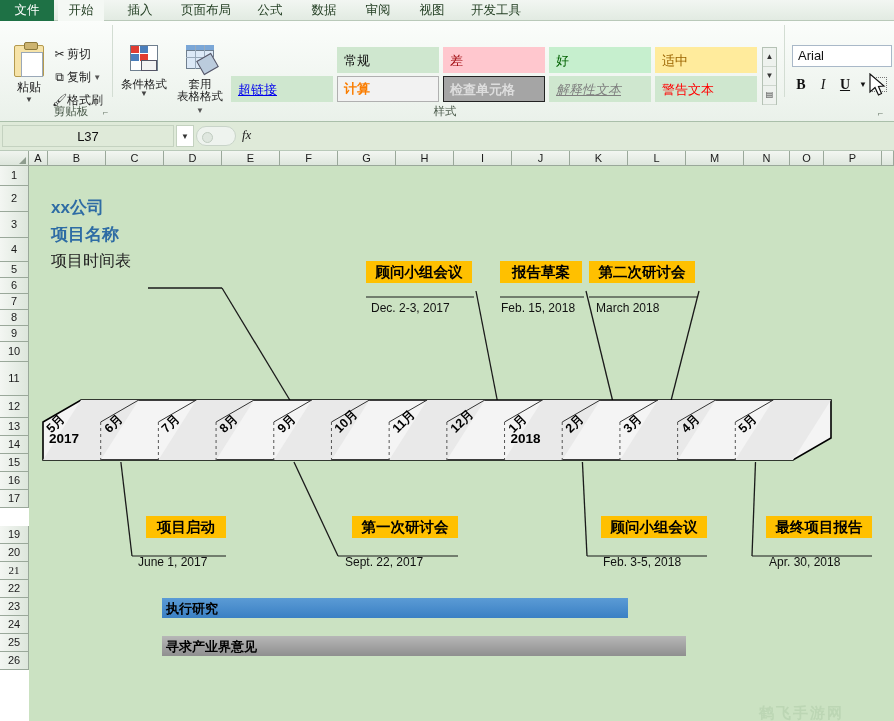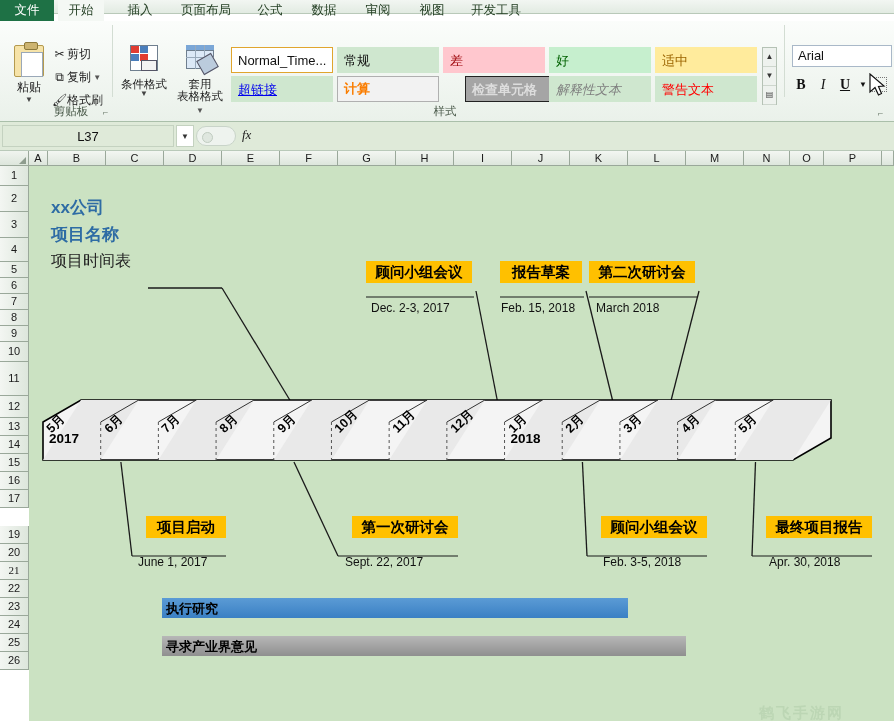--- a/index.html
+++ b/index.html
@@ -6,21 +6,21 @@
   html, body {
     width: 894px; height: 721px;
     font-family: "Liberation Sans", "DejaVu Sans", sans-serif;
     overflow: hidden;
     background: #fff;
   }
   #app { position: relative; width: 894px; height: 721px; }
 
   
   .ribbon-tabs {
-    position: absolute; top: 0; left: 0; width: 894px; height: 14px;
+    position: absolute; top: 0; left: 0; width: 894px; height: 21px;
     background: linear-gradient(#f2f6f2, #e2ebe2);
     border-bottom: 1px solid #b9c9b9;
   }
   .tab {
     position: absolute; top: 0; height: 21px; line-height: 21px;
     font-size: 12.5px; color: #1f3b1f; padding: 0 6px; text-align: center;
     white-space: nowrap;
   }
   .tab.file {
     background: #1e7145; color: #fff; font-weight: normal;
@@ -274,29 +274,28 @@
     <div class="fbtn" style="left:792px; top:54px; font-weight:bold; font-family:'Liberation Serif',serif;">B</div>
     <div class="fbtn" style="left:814px; top:54px; font-style:italic; font-family:'Liberation Serif',serif;">I</div>
     <div class="fbtn" style="left:836px; top:54px; text-decoration:underline; font-weight:bold; font-family:'Liberation Serif',serif;">U</div>
     <div class="fbtn" style="left:854px; top:54px; font-size:8px;">▼</div>
     <div style="position:absolute;left:872px;top:56px;width:15px;height:15px;border:1px dotted #777;"></div>
     <div style="position:absolute;left:878px;bottom:3px;font-size:9px;color:#6b7a6b;">⌐</div>
 
     <svg style="position:absolute; left:869px; top:52px; width:18px; height:26px; pointer-events:none;" viewBox="0 0 18 26">
       <polygon points="1,1 1,19 6,14.5 9.5,22 12.5,20.5 9.5,13.5 15,13" fill="#ffffff" stroke="#111111" stroke-width="1.2"></polygon>
     </svg>
-  <div class="scell" style="left: 231px; top: 26px; width: 102px; background: rgb(255, 255, 255); color: rgb(17, 17, 17); border-color: rgb(224, 165, 46);">Normal_Time...</div>
       <div class="scell" style="left: 337px; top: 26px; width: 102px; background: rgb(207, 231, 207); color: rgb(17, 17, 17); border-color: rgb(207, 231, 207);">常规</div>
       <div class="scell" style="left: 443px; top: 26px; width: 102px; background: rgb(255, 199, 206); color: rgb(156, 0, 6); border-color: rgb(255, 199, 206);">差</div>
       <div class="scell" style="left: 549px; top: 26px; width: 102px; background: rgb(198, 239, 206); color: rgb(0, 97, 0); border-color: rgb(198, 239, 206);">好</div>
       <div class="scell" style="left: 655px; top: 26px; width: 102px; background: rgb(255, 235, 156); color: rgb(156, 101, 0); border-color: rgb(255, 235, 156);">适中</div>
       <div class="scell" style="left: 231px; top: 55px; width: 102px; background: rgb(207, 231, 207); color: rgb(0, 0, 238); border-color: rgb(207, 231, 207); text-decoration: underline;">超链接</div>
       <div class="scell" style="left: 337px; top: 55px; width: 102px; background: rgb(242, 242, 242); color: rgb(250, 125, 0); border-color: rgb(176, 176, 176); font-weight: bold; font-family: Liberation Mono, monospace;">计算</div>
-      <div class="scell" style="left: 443px; top: 55px; width: 102px; background: rgb(165, 165, 165); color: rgb(221, 221, 221); border-color: rgb(34, 34, 34); font-weight: bold; margin-left: 22px;">检查单元格</div>
-      <div class="scell" style="left: 549px; top: 55px; width: 102px; background: rgb(207, 231, 207); color: rgb(127, 127, 127); border-color: rgb(207, 231, 207); font-style: italic;">解释性文本</div>
+      <div class="scell" style="left: 443px; top: 55px; width: 102px; background: rgb(165, 165, 165); color: rgb(221, 221, 221); border-color: rgb(34, 34, 34); font-weight: bold;">检查单元格</div>
+      <div class="scell" style="left: 549px; top: 55px; width: 102px; background: rgb(207, 231, 207); color: rgb(127, 127, 127); border-color: rgb(207, 231, 207); font-style: italic; text-decoration: underline;">解释性文本</div>
       <div class="scell" style="left: 655px; top: 55px; width: 102px; background: rgb(207, 231, 207); color: rgb(255, 0, 0); border-color: rgb(207, 231, 207);">警告文本</div>
     </div>
 
   <div class="fbar">
     <div class="namebox">L37</div>
     <div class="nb-caret">▼</div>
     <div class="fxgrp">
       <div class="fx-round">
         <div class="fx-dot"></div>
       </div>

